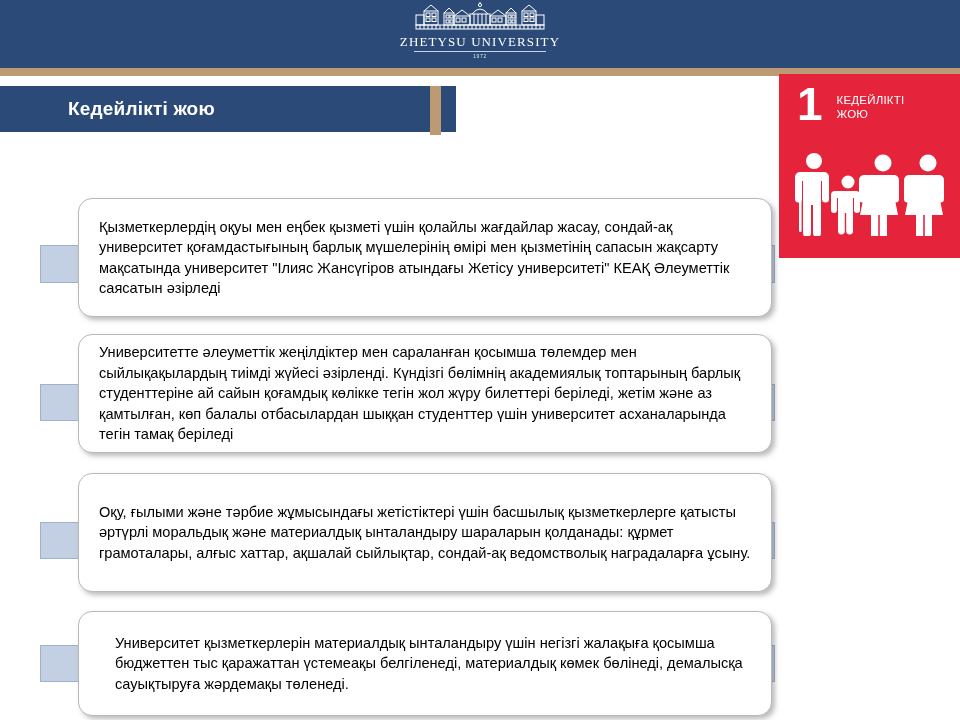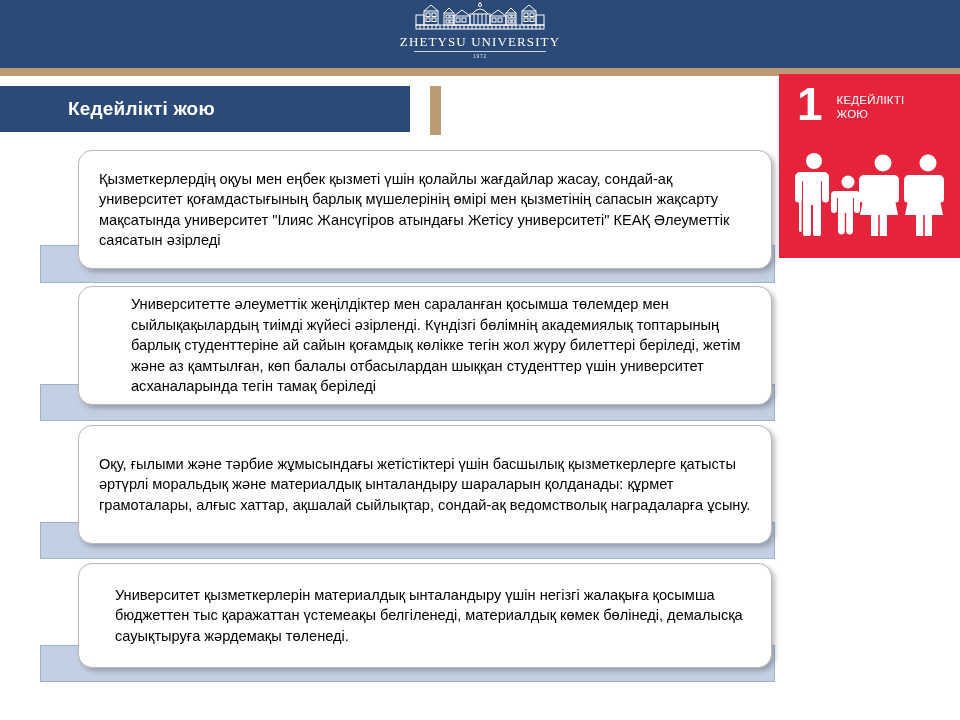--- a/index.html
+++ b/index.html
@@ -58,21 +58,21 @@
     position: absolute;
     left: 0; top: 68px;
     width: 960px; height: 8px;
     background: #bc9b74;
   }
 
   
   .title-bar {
     position: absolute;
     left: 0; top: 86px;
-    width: 410px; height: 46px;
+    width: 456px; height: 46px;
     background: #2b4a77;
     display: flex;
     align-items: center;
   }
   .title-bar .title-text {
     color: #ffffff;
     font-size: 19px;
     font-weight: bold;
     padding-left: 68px;
     letter-spacing: 0.2px;
@@ -134,36 +134,37 @@
     position: absolute;
     left: 78px;
     width: 694px;
     background: #ffffff;
     border: 1px solid #b9b9b9;
     border-radius: 14px;
     box-sizing: border-box;
     box-shadow: 3px 3px 5px rgba(80,80,90,0.38);
     display: flex;
     align-items: center;
+    margin-top: 48px;
   }
   .card-text {
     font-size: 14.6px;
     line-height: 20.5px;
     color: #000000;
     padding: 0 18px 0 20px;
     width: 100%;
     box-sizing: border-box;
   }
 
   
   #row1 .blue-bar { top: 245px; height: 38px; }
   #row1 .card     { top: 150px; height: 119px; }
 
   #row2 .blue-bar { top: 384px; height: 37px; }
-  #row2 .card     { top: 286px; height: 119px; padding-left: 32px; }
+  #row2 .card     { top: 286px; height: 119px; }
 
   #row3 .blue-bar { top: 522px; height: 37px; }
   #row3 .card     { top: 425px; height: 119px; }
 
   #row4 .blue-bar { top: 645px; height: 37px; }
   #row4 .card     { top: 563px; height: 105px; padding-left: 16px; }
 </style>
 </head>
 <body>
 

